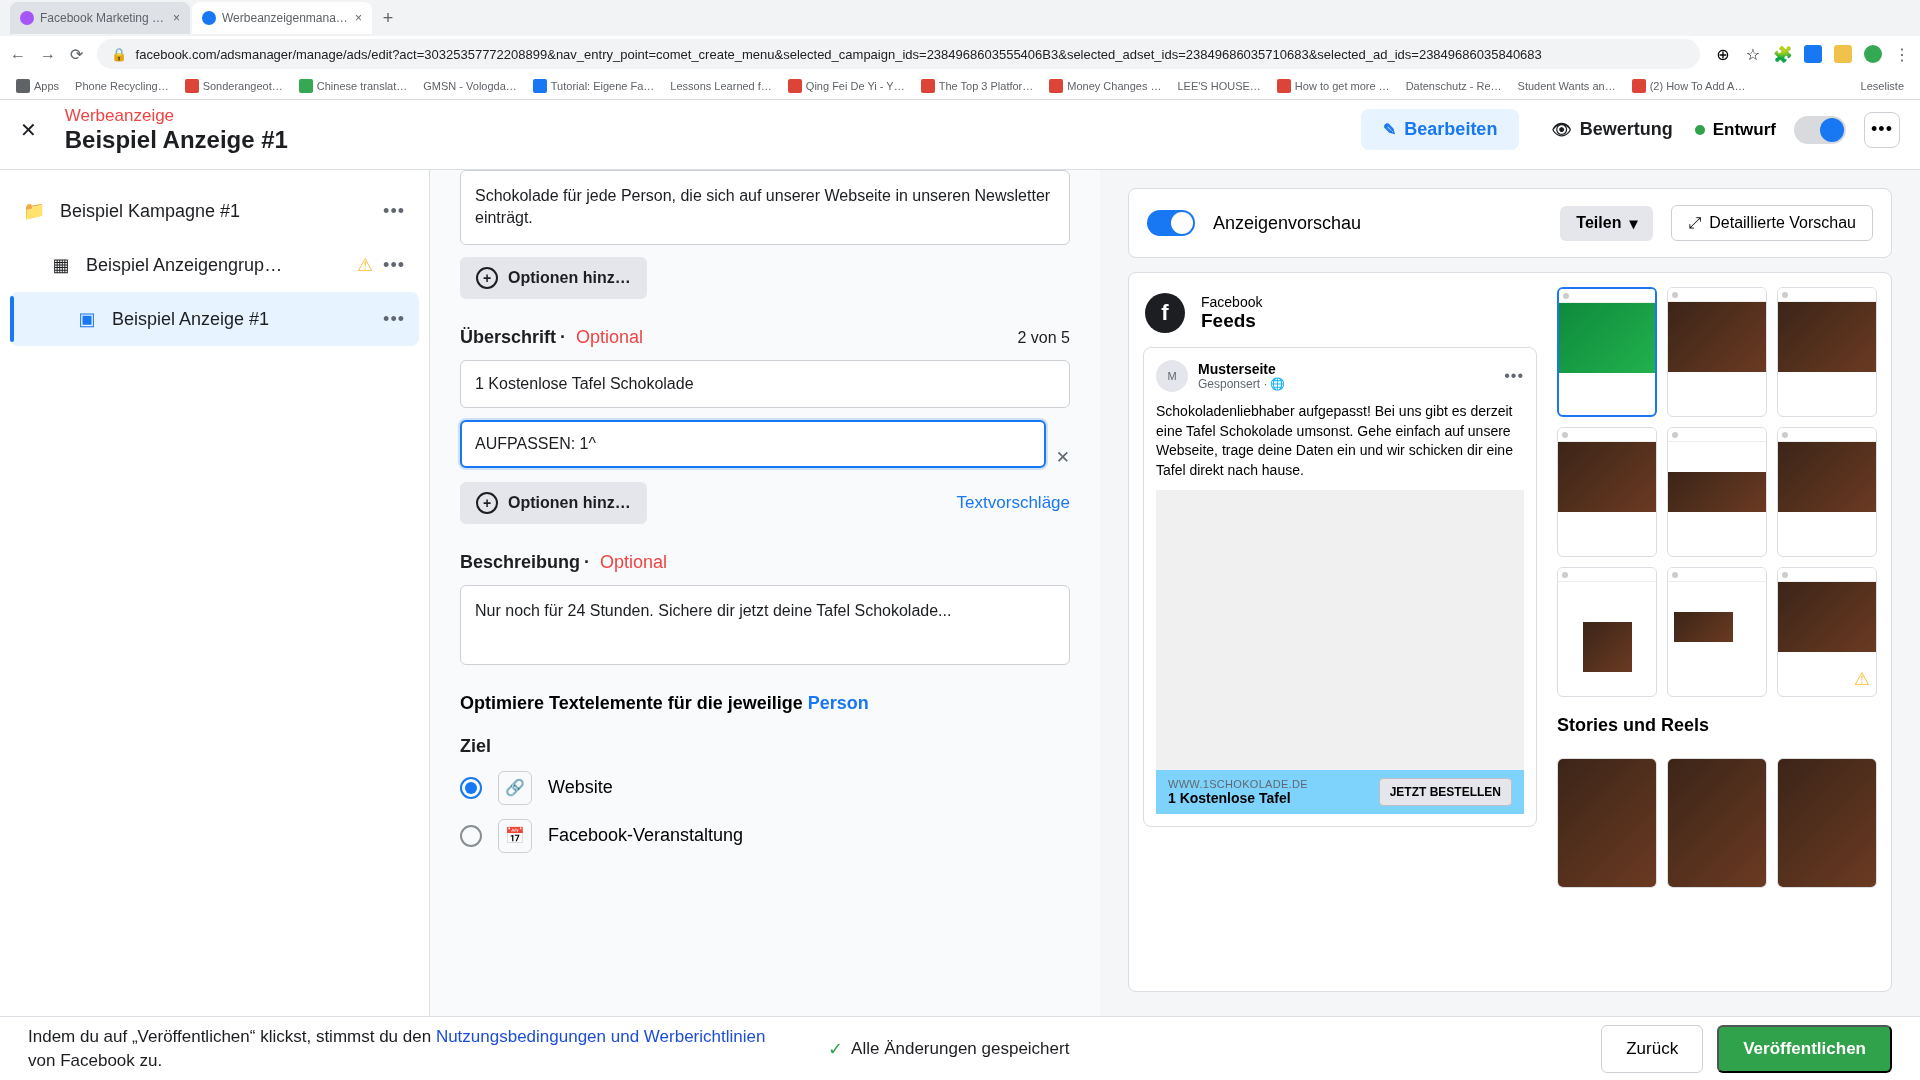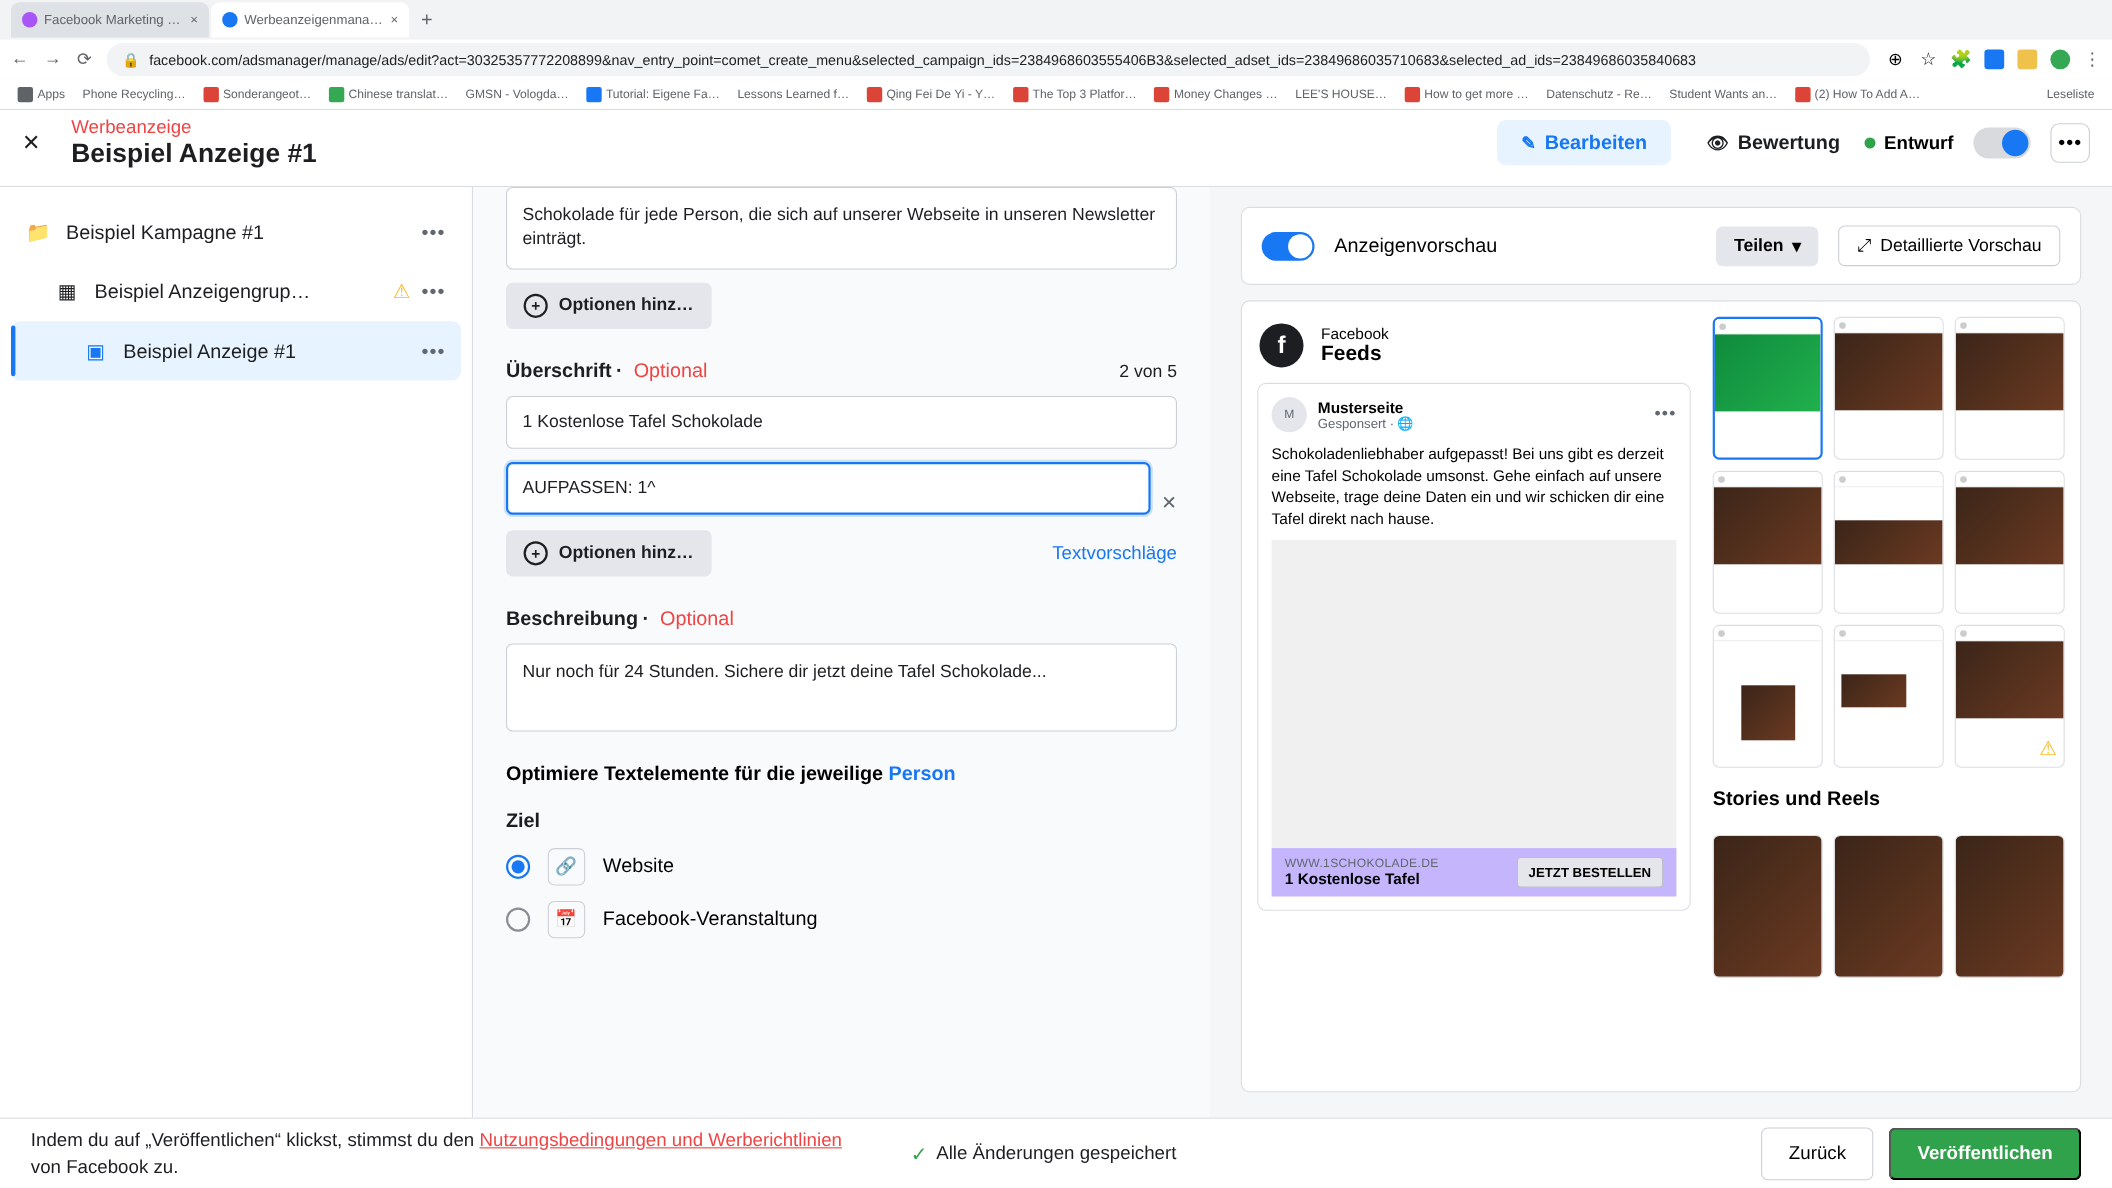--- a/index.html
+++ b/index.html
@@ -94,39 +94,39 @@
 .feed-name-sm { font-size: 14px; }
 .feed-name-lg { font-size: 19px; font-weight: 700; }
 .mock-post { border: 1px solid #dadde1; border-radius: 8px; padding: 12px; }
 .mp-head { display: flex; align-items: center; gap: 10px; }
 .mp-ava { width: 32px; height: 32px; border-radius: 50%; background: #e4e6eb; display: flex; align-items: center; justify-content: center; color: #606770; font-size: 11px; }
 .mp-name { font-size: 14px; font-weight: 600; }
 .mp-sp { font-size: 12px; color: #606770; }
 .mp-more { margin-left: auto; color: #606770; cursor: pointer; letter-spacing: 1px; }
 .mp-text { font-size: 14px; line-height: 1.4; margin-top: 10px; }
 .mp-img { height: 280px; background: #f0f0f0; margin-top: 10px; }
-.mp-foot { display: flex; align-items: center; background: #c4b5fd; margin-top: 0; padding: 8px 12px; }
+.mp-foot { display: flex; align-items: center; background: #7dd3fc; margin-top: 0; padding: 8px 12px; }
 .mp-url { font-size: 11px; color: #606770; letter-spacing: .3px; }
 .mp-hl { font-size: 14px; font-weight: 700; }
 .mp-cta { margin-left: auto; border: 1px solid #bcc0c4; padding: 6px 10px; font-size: 12px; font-weight: 600; background: #e4e6eb; cursor: pointer; border-radius: 4px; }
 .thumbs-col { width: 320px; display: flex; flex-direction: column; }
 .thumbs-grid { display: grid; grid-template-columns: repeat(3, 1fr); gap: 10px; }
 .thumb { height: 130px; background: #fff; border: 1px solid #dadde1; border-radius: 6px; position: relative; overflow: hidden; }
 .thumb.sel { border: 2px solid #1877f2; }
 .thumb-head { height: 14px; background: #fff; border-bottom: 1px solid #eee; display: flex; align-items: center; padding: 0 4px; gap: 2px; }
 .thumb-head::before { content: ""; width: 6px; height: 6px; border-radius: 50%; background: #ccc; }
 .thumb-img { height: 70px; background: linear-gradient(135deg, #3b2518, #6b3a22); }
 .thumb-img.green { background: linear-gradient(135deg, #0f8a3c, #21b14e); }
 .thumb-warn { position: absolute; bottom: 6px; right: 6px; color: #f7b928; font-size: 18px; }
 .section-title { font-size: 18px; font-weight: 700; margin: 18px 0 22px; }
 
 
 .footer { height: 64px; border-top: 1px solid #dadde1; display: flex; align-items: center; padding: 0 28px; background: #fff; position: relative; }
 .consent { font-size: 17px; color: #1c1e21; max-width: 760px; line-height: 1.4; }
-.consent a { color: #ef4444; cursor: pointer; text-decoration: underline; }
+.consent a { color: #1d4ed8; cursor: pointer; }
 .saved { display: flex; align-items: center; gap: 8px; font-size: 17px; color: #1c1e21; margin-left: 40px; }
 .chk { color: #31a24c; font-size: 18px; }
 .foot-btns { margin-left: auto; display: flex; gap: 14px; }
 .btn-back { padding: 12px 24px; border: 1px solid #ccd0d5; border-radius: 6px; font-size: 17px; font-weight: 400; background: #fff; cursor: pointer; }
 .btn-pub { padding: 12px 24px; border-radius: 6px; font-size: 17px; font-weight: 600; background: #31a24c; color: #fff; cursor: pointer; }
 </style>
 </head>
 <body>
 
 <div class="browser-chrome">

